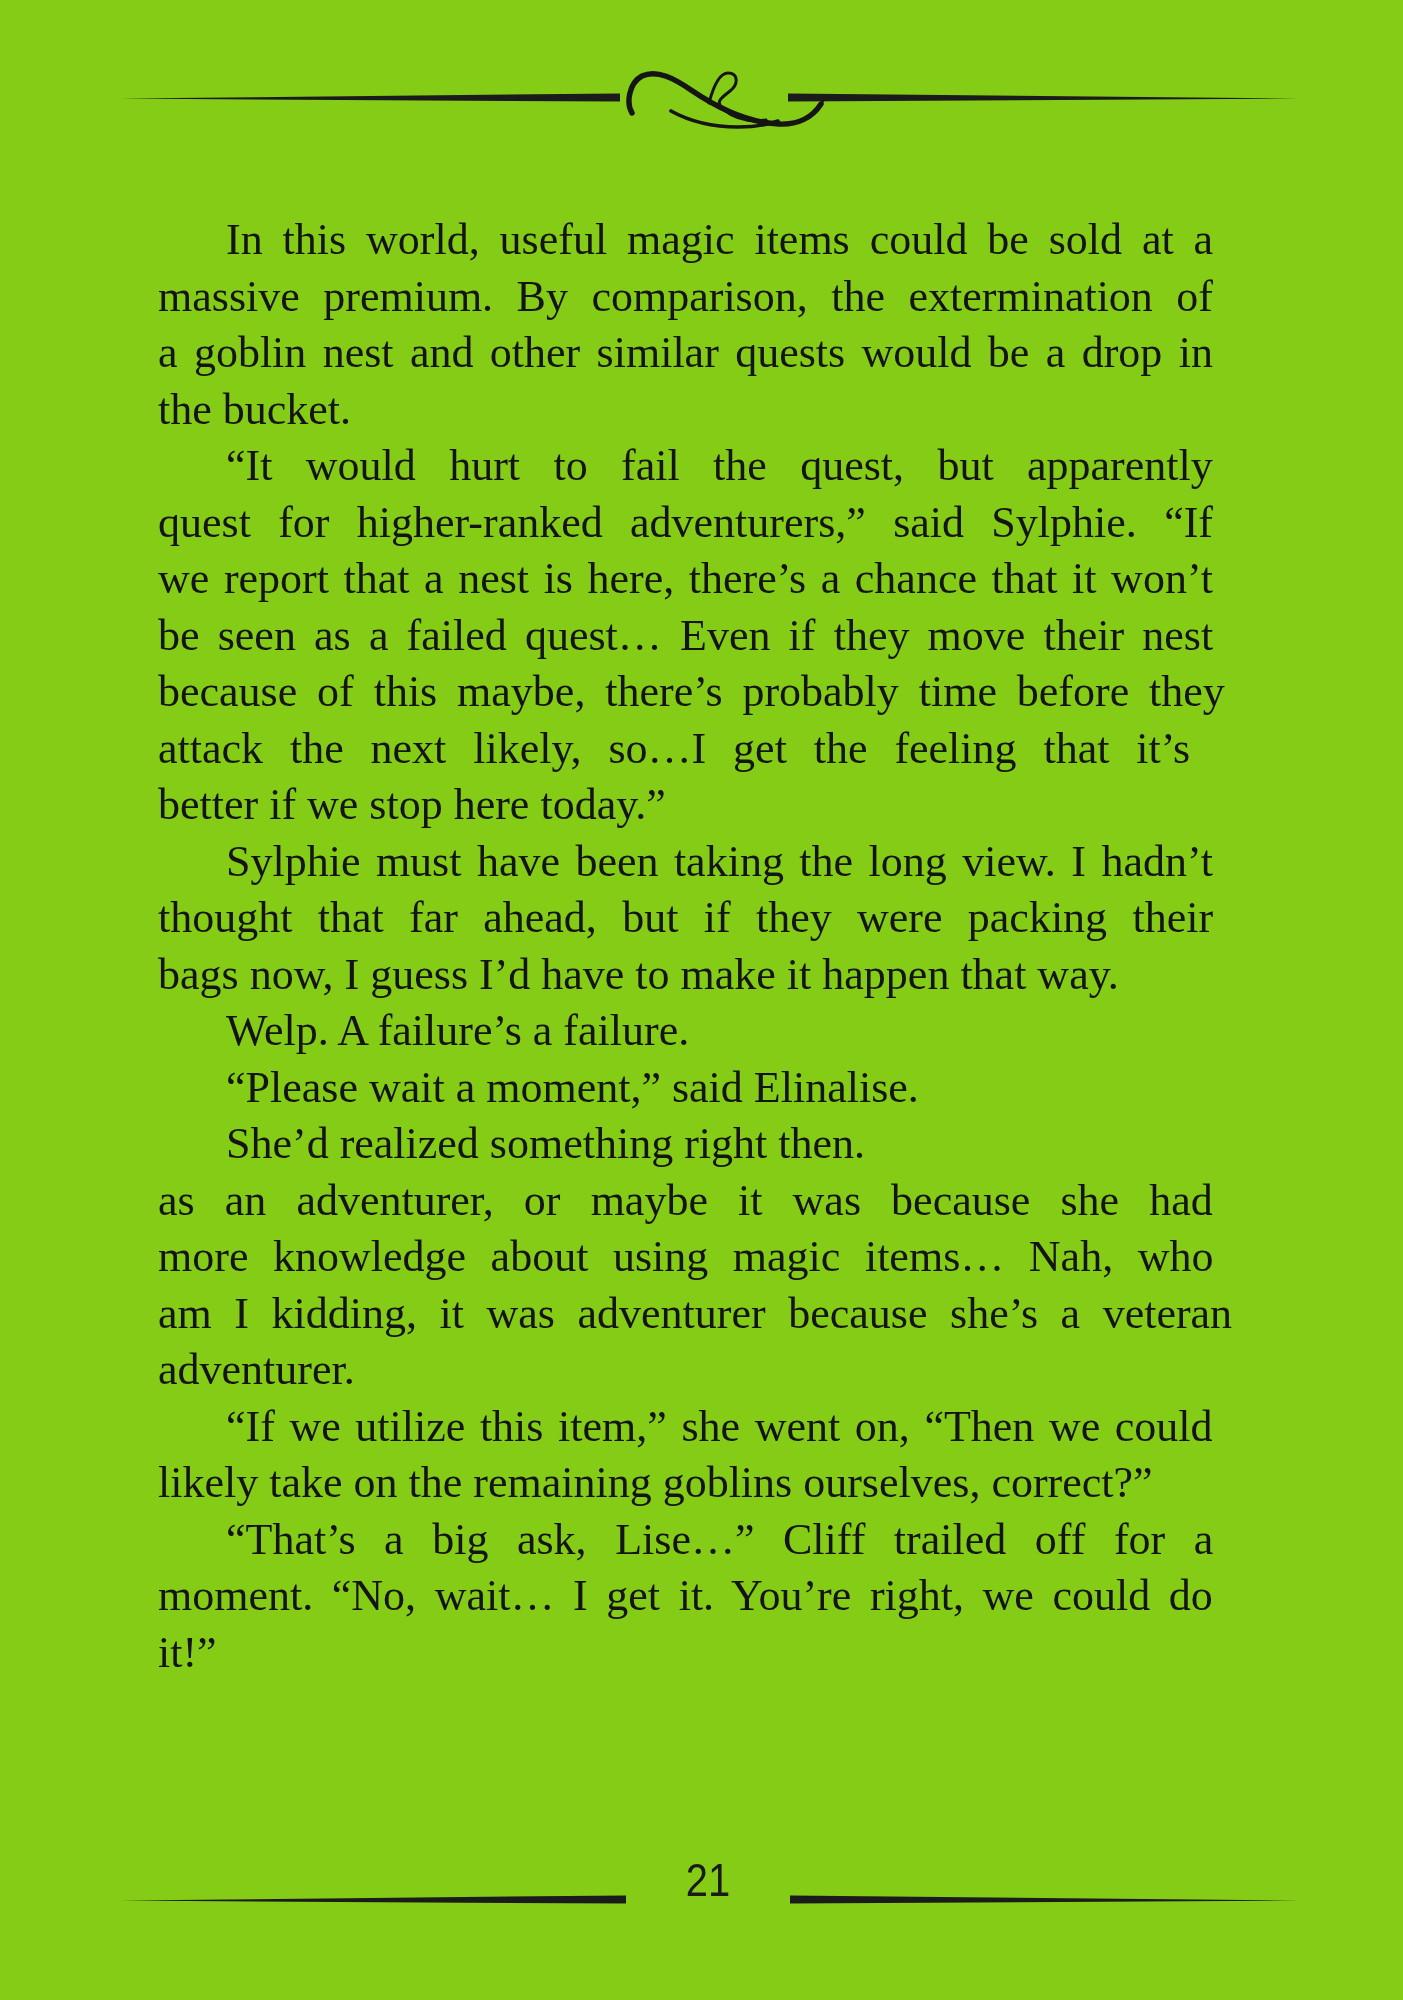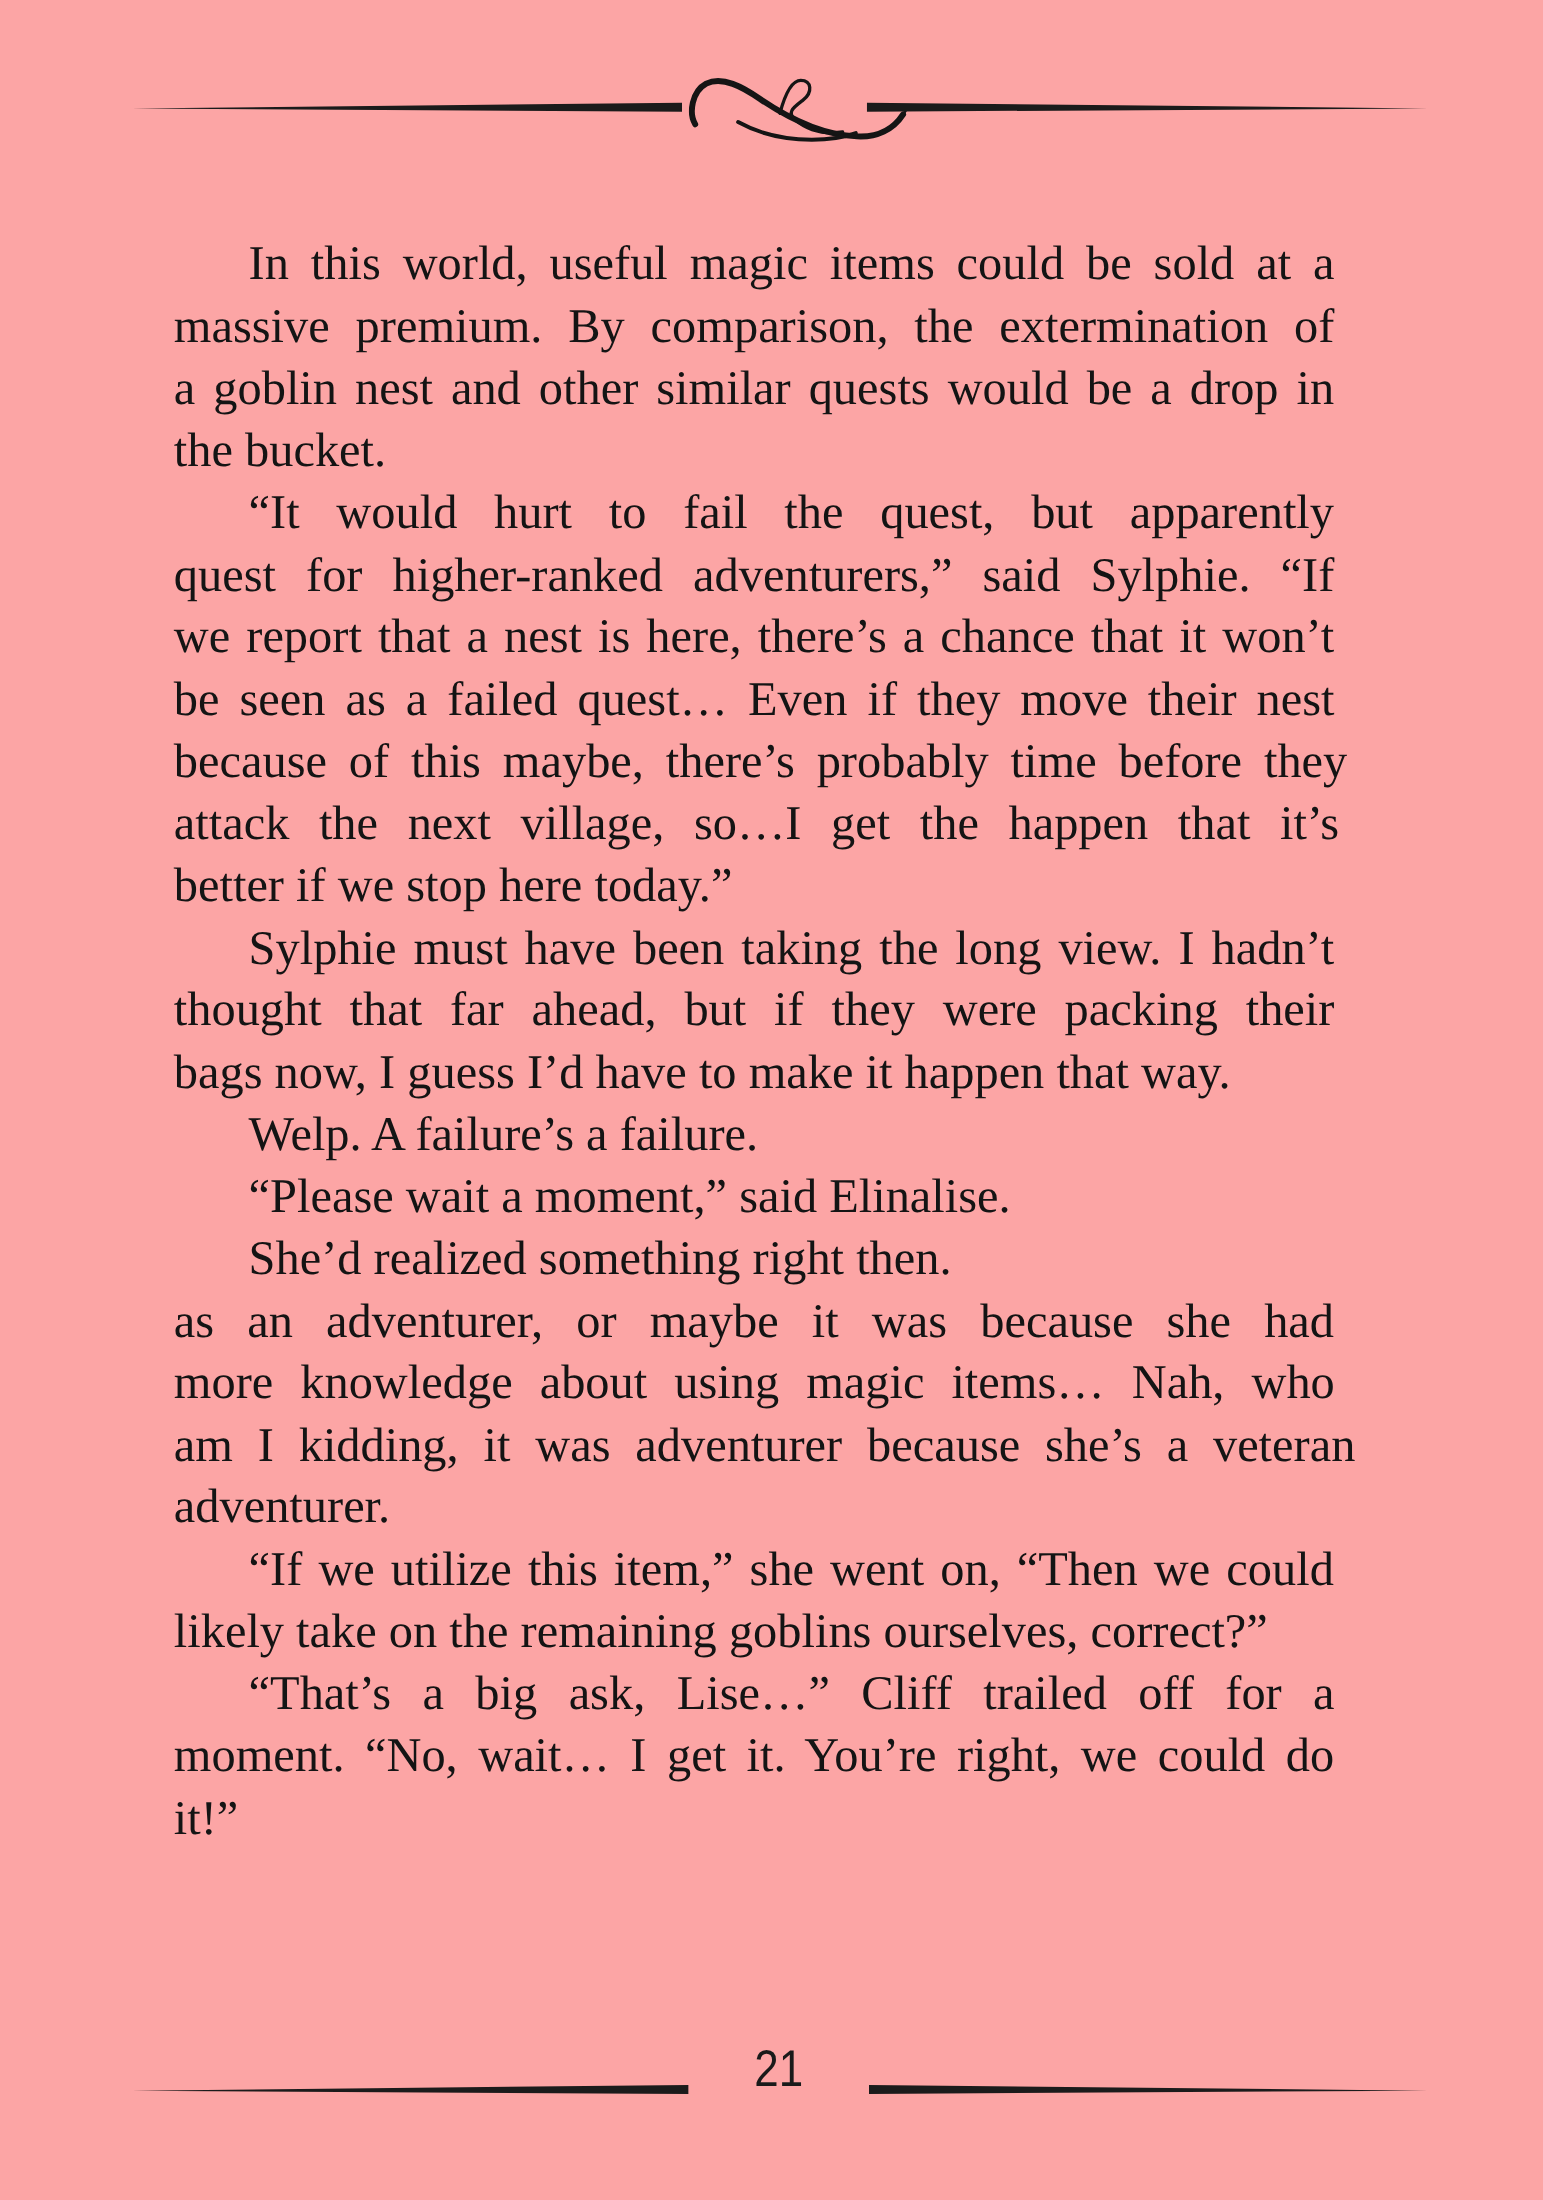--- a/index.html
+++ b/index.html
@@ -10,21 +10,21 @@
   body {
     width: 1403px;
     height: 2000px;
     position: relative;
     overflow: hidden;
     font-family: "Liberation Serif", "DejaVu Serif", serif;
   }
   .page {
     position: absolute;
     inset: 0;
-    background: #fca5a5;
+    background: #84cc16;
   }
   .rule {
     position: absolute;
     display: block;
   }
   .flourish {
     position: absolute;
     left: 626px;
     top: 62px;
     display: block;
@@ -90,21 +90,21 @@
         <div class="line"><span style="word-spacing: 12.5px;">massive premium. By comparison, the extermination of</span></div>
         <div class="line"><span style="word-spacing: 5.36px;">a goblin nest and other similar quests would be a drop in</span></div>
         <div class="line last"><span>the bucket.</span></div>
       </div>
       <div class="para">
         <div class="line first"><span style="word-spacing: 22.38px;">“It would hurt to fail the quest, but apparently</span></div>
         <div class="line"><span style="word-spacing: 16.33px;">quest for higher-ranked adventurers,” said Sylphie. “If</span></div>
         <div class="line"><span style="word-spacing: 3.58px;">we report that a nest is here, there’s a chance that it won’t</span></div>
         <div class="line"><span style="word-spacing: 7.18px;">be seen as a failed quest… Even if they move their nest</span></div>
         <div class="line"><span style="word-spacing: 8.88px;">because of this maybe, there’s probably time before they</span></div>
-        <div class="line"><span style="word-spacing: 15.89px;">attack the next village, so…I get the happen that it’s</span></div>
+        <div class="line"><span style="word-spacing: 15.89px;">attack the next likely, so…I get the feeling that it’s</span></div>
         <div class="line last"><span>better if we stop here today.”</span></div>
       </div>
       <div class="para">
         <div class="line first"><span style="word-spacing: 4.44px;">Sylphie must have been taking the long view. I hadn’t</span></div>
         <div class="line"><span style="word-spacing: 14.33px;">thought that far ahead, but if they were packing their</span></div>
         <div class="line last"><span>bags now, I guess I’d have to make it happen that way.</span></div>
       </div>
       <div class="para">
         <div class="line first last"><span>Welp. A failure’s a failure.</span></div>
       </div>

